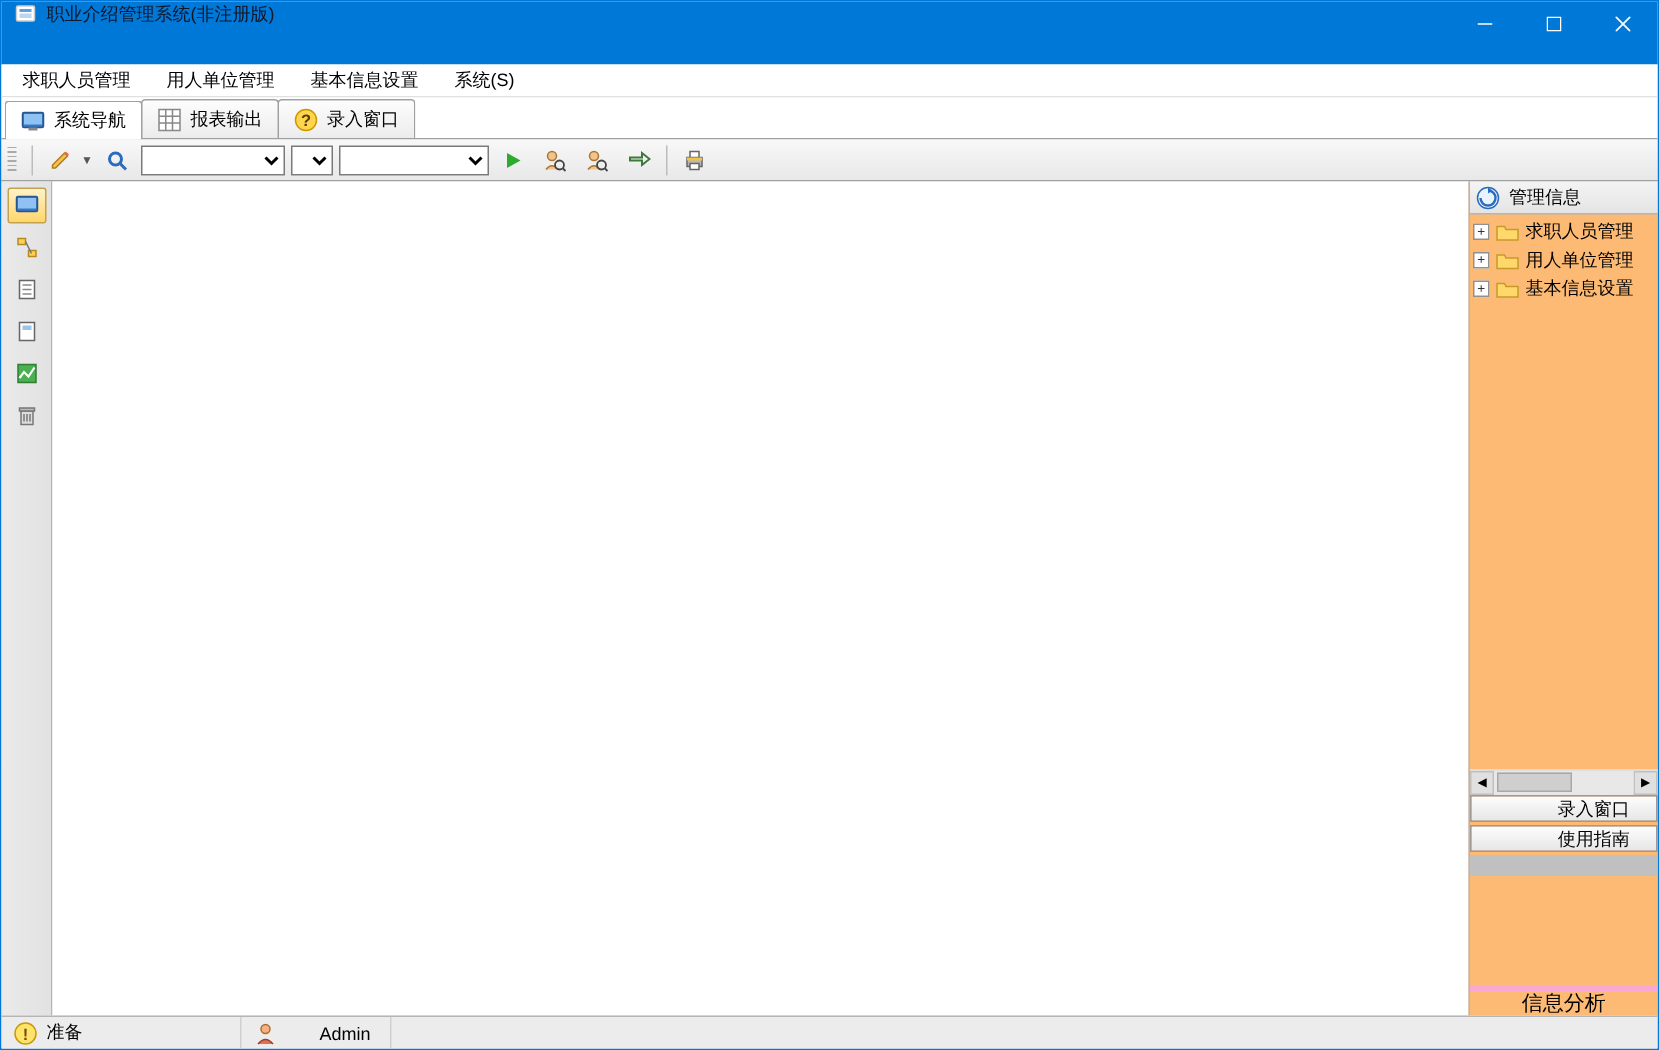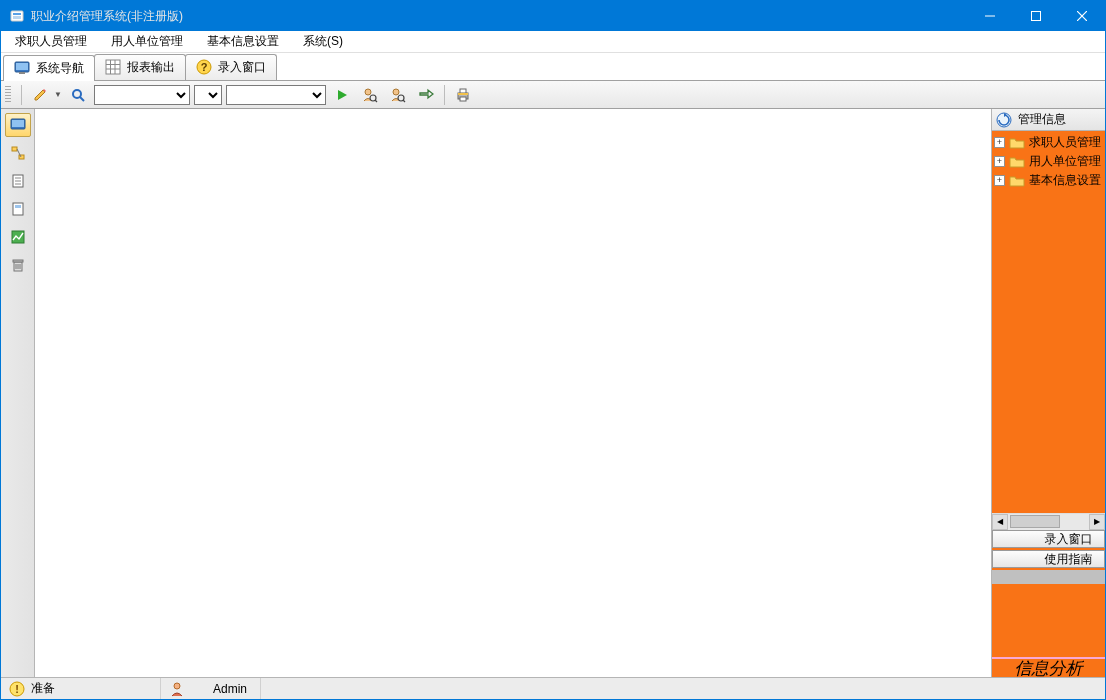--- a/index.html
+++ b/index.html
@@ -1,31 +1,31 @@
 <!DOCTYPE html>
 <html><head>
 <meta charset="utf-8">
 <style>
 * { margin: 0; padding: 0; box-sizing: border-box; }
 body { font-family: "Microsoft YaHei", "SimSun", Arial, sans-serif; font-size: 12px; overflow: hidden; }
 .window { width: 1106px; height: 700px; border: 1px solid #0078d7; display: flex; flex-direction: column; background: #fff; }
 
 
-.titlebar { height: 30px; background: #0078d7; display: flex; align-items: center; color: #e5e5e5; }
+.titlebar { height: 42px; background: #0078d7; display: flex; color: #0f172a; }
 .titlebar .app-icon { width: 16px; height: 16px; margin: 0 6px 0 8px; }
 .titlebar .title { flex: 1; font-size: 12px; }
 .titlebar .win-btn { width: 46px; height: 30px; display: flex; align-items: center; justify-content: center; cursor: pointer; }
 
 
 .menubar { height: 22px; display: flex; align-items: center; padding: 0 2px; background: #fff; border-bottom: 1px solid #e0e0e0; }
 .menubar .menu-item { padding: 2px 12px; cursor: pointer; }
 
 
 .tabstrip { height: 28px; display: flex; align-items: flex-end; background: #fff; border-bottom: 1px solid #a0a0a0; padding-left: 2px; gap: 0; }
-.tab { display: flex; align-items: flex-start; gap: 6px; padding: 4px 10px; border: 1px solid #a0a0a0; border-bottom: none; background: linear-gradient(#fdfdfd,#ececec); cursor: pointer; margin-right: -1px; border-radius: 3px 3px 0 0; position: relative; }
+.tab { display: flex; align-items: flex-end; gap: 6px; padding: 4px 10px; border: 1px solid #a0a0a0; border-bottom: none; background: linear-gradient(#fdfdfd,#ececec); cursor: pointer; margin-right: -1px; border-radius: 3px 3px 0 0; position: relative; }
 .tab.active { background: #fff; z-index: 2; top: 1px; }
 .tab .tab-icon { width: 16px; height: 16px; display: flex; align-items: center; justify-content: center; }
 
 
 .toolbar { height: 28px; background: linear-gradient(#f8f8f8,#e8e8e8); border-bottom: 1px solid #a0a0a0; display: flex; align-items: center; padding: 0 4px; gap: 4px; }
 .toolbar .grip { width: 6px; height: 18px; background: repeating-linear-gradient(to bottom, #aaa 0 1px, transparent 1px 3px); margin-right: 4px; }
 .toolbar .tbtn { width: 24px; height: 22px; display: flex; align-items: center; justify-content: center; cursor: pointer; border: 1px solid transparent; border-radius: 2px; }
 .toolbar .combo { height: 20px; border: 1px solid #7a7a7a; background: #fff; font-size: 12px; }
 .toolbar .combo.c1 { width: 96px; }
 .toolbar .combo.c2 { width: 28px; }
@@ -34,35 +34,35 @@
 .dd-arrow { font-size: 8px; color: #555; margin-left: -2px; }
 
 
 .body { flex: 1; display: flex; min-height: 0; }
 .left-toolbar { width: 34px; background: linear-gradient(to right,#eaeaea,#e2e2e2); border-right: 1px solid #b5b5b5; display: flex; flex-direction: column; align-items: center; padding-top: 4px; gap: 4px; }
 .left-toolbar .ltbtn { width: 26px; height: 24px; display: flex; align-items: center; justify-content: center; cursor: pointer; border: 1px solid transparent; border-radius: 2px; }
 .left-toolbar .ltbtn.active { background: linear-gradient(#fff2c8,#ffd66b); border-color: #c2a24a; }
 .main-area { flex: 1; background: #fff; }
 
 
-.right-panel { width: 114px; border-left: 1px solid #b5b5b5; display: flex; flex-direction: column; background: #f97316; }
+.right-panel { width: 126px; border-left: 1px solid #b5b5b5; display: flex; flex-direction: column; background: #fdba74; }
 .panel-header { height: 22px; background: linear-gradient(#f4f4f4,#e4e4e4); border-bottom: 1px solid #b5b5b5; display: flex; align-items: center; gap: 6px; padding: 0 4px; }
 .tree { flex: 1; overflow: hidden; padding: 2px 0; }
 .tree-item { display: flex; align-items: center; gap: 4px; padding: 1px 2px; white-space: nowrap; cursor: pointer; }
 .tree-item .expander { width: 11px; height: 11px; border: 1px solid #919191; display: flex; align-items: center; justify-content: center; font-size: 9px; line-height: 1; color: #333; background: #fff; }
 .tree-item .folder { width: 16px; height: 12px; }
 .hscroll { height: 16px; background: #f0f0f0; border-top: 1px solid #ddd; display: flex; align-items: center; justify-content: space-between; }
 .hscroll .arrow { width: 16px; height: 16px; background: #e0e0e0; border: 1px solid #c0c0c0; display: flex; align-items: center; justify-content: center; font-size: 8px; cursor: pointer; }
 .hscroll .track { flex: 1; height: 16px; background: #e8e8e8; position: relative; }
 .hscroll .thumb { position: absolute; left: 2px; top: 1px; width: 50px; height: 13px; background: #cfcfcf; border: 1px solid #a8a8a8; }
 
 .panel-btn { height: 18px; border: 1px solid #9a9a9a; background: linear-gradient(#fdfdfd,#e6e6e6); margin: 1px 0; display: flex; align-items: center; justify-content: center; cursor: pointer; font-size: 12px; padding-left: 40px; }
 .panel-gap { background: #c0c0c0; height: 14px; margin: 1px 0; }
 .panel-spacer { flex: 0 0 72px; }
-.info-analysis { height: 20px; display: flex; align-items: center; justify-content: center; border-top: 2px solid #f9a8d4; font-size: 17px; font-style: italic; }
+.info-analysis { height: 20px; display: flex; align-items: center; justify-content: center; border-top: 4px solid #f9a8d4; font-size: 14px; }
 
 
 .statusbar { height: 22px; background: #ececec; border-top: 1px solid #b5b5b5; display: flex; align-items: center; font-size: 12px; }
 .statusbar .status-seg { display: flex; align-items: center; gap: 6px; padding: 0 8px; height: 100%; border-right: 1px solid #d0d0d0; }
 .statusbar .status-seg.s1 { width: 160px; }
 .statusbar .status-seg.s2 { width: 100px; gap: 28px; }
 
 svg { display: block; }
 </style>
 </head>

